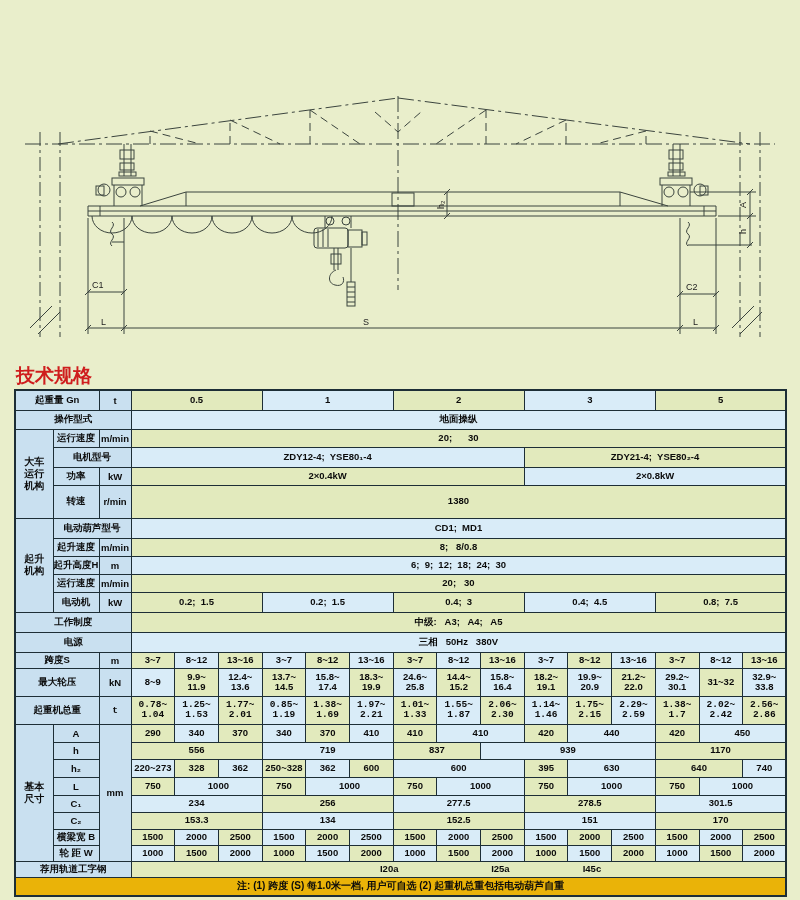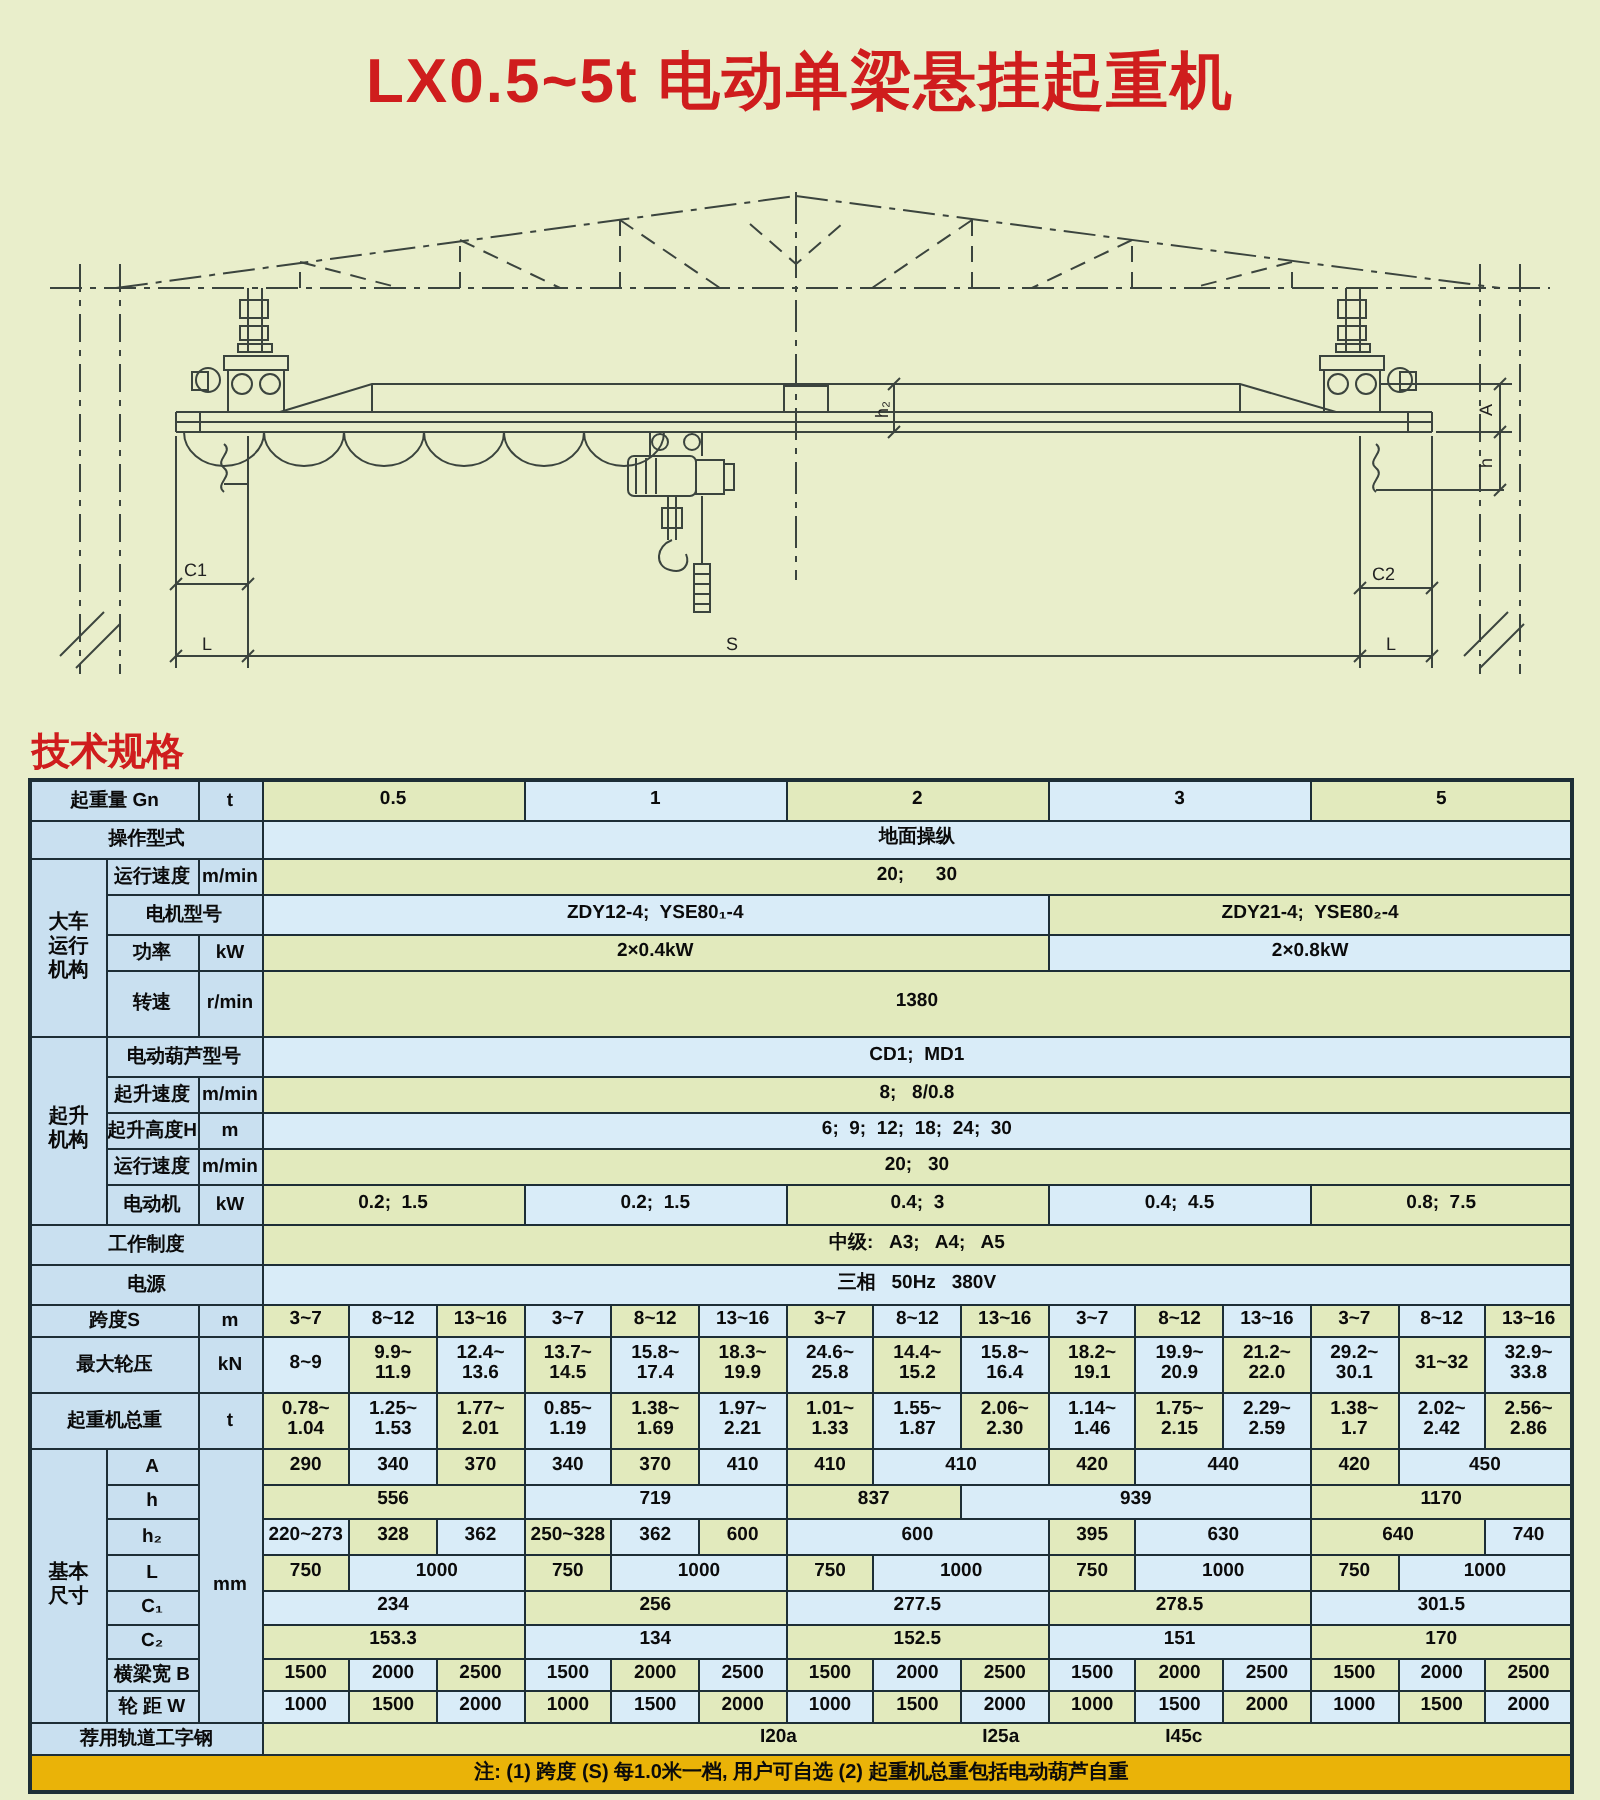--- a/index.html
+++ b/index.html
@@ -24,21 +24,20 @@
   td.rail span{position:absolute;top:50%;transform:translateY(-50%);}
   td.rail span:nth-child(1){left:38%;}
   td.rail span:nth-child(2){left:55%;}
   td.rail span:nth-child(3){left:69%;}
 </style>
 </head>
 <body>
 
 <div class="page">
 
-  <div class="title">LX0.5~5t 电动单梁悬挂起重机</div>
 
   <svg class="drawing" width="800" height="280" viewBox="0 0 800 280" fill="none" stroke="#3b443e" stroke-width="1">
 
     <g stroke-dasharray="14,4,3,4">
       <line x1="40" y1="50" x2="40" y2="255"></line>
       <line x1="60" y1="50" x2="60" y2="255"></line>
     </g>
     <g>
       <line x1="30" y1="246" x2="52" y2="224"></line>
       <line x1="38" y1="252" x2="60" y2="230"></line>
@@ -326,21 +325,21 @@
           <td class="d B">19.9~
 20.9</td>
           <td class="d G">21.2~
 22.0</td>
           <td class="d B">29.2~
 30.1</td>
           <td class="d G">31~32</td>
           <td class="d B">32.9~
 33.8</td>
         </tr>
-        <tr style="height: 28px;">
+        <tr style="height: 28px; font-family: Liberation Mono, monospace;">
           <td colspan="2" class="l">起重机总重</td>
           <td class="u">t</td>
           <td class="d G">0.78~
 1.04</td>
           <td class="d B">1.25~
 1.53</td>
           <td class="d G">1.77~
 2.01</td>
           <td class="d B">0.85~
 1.19</td>

